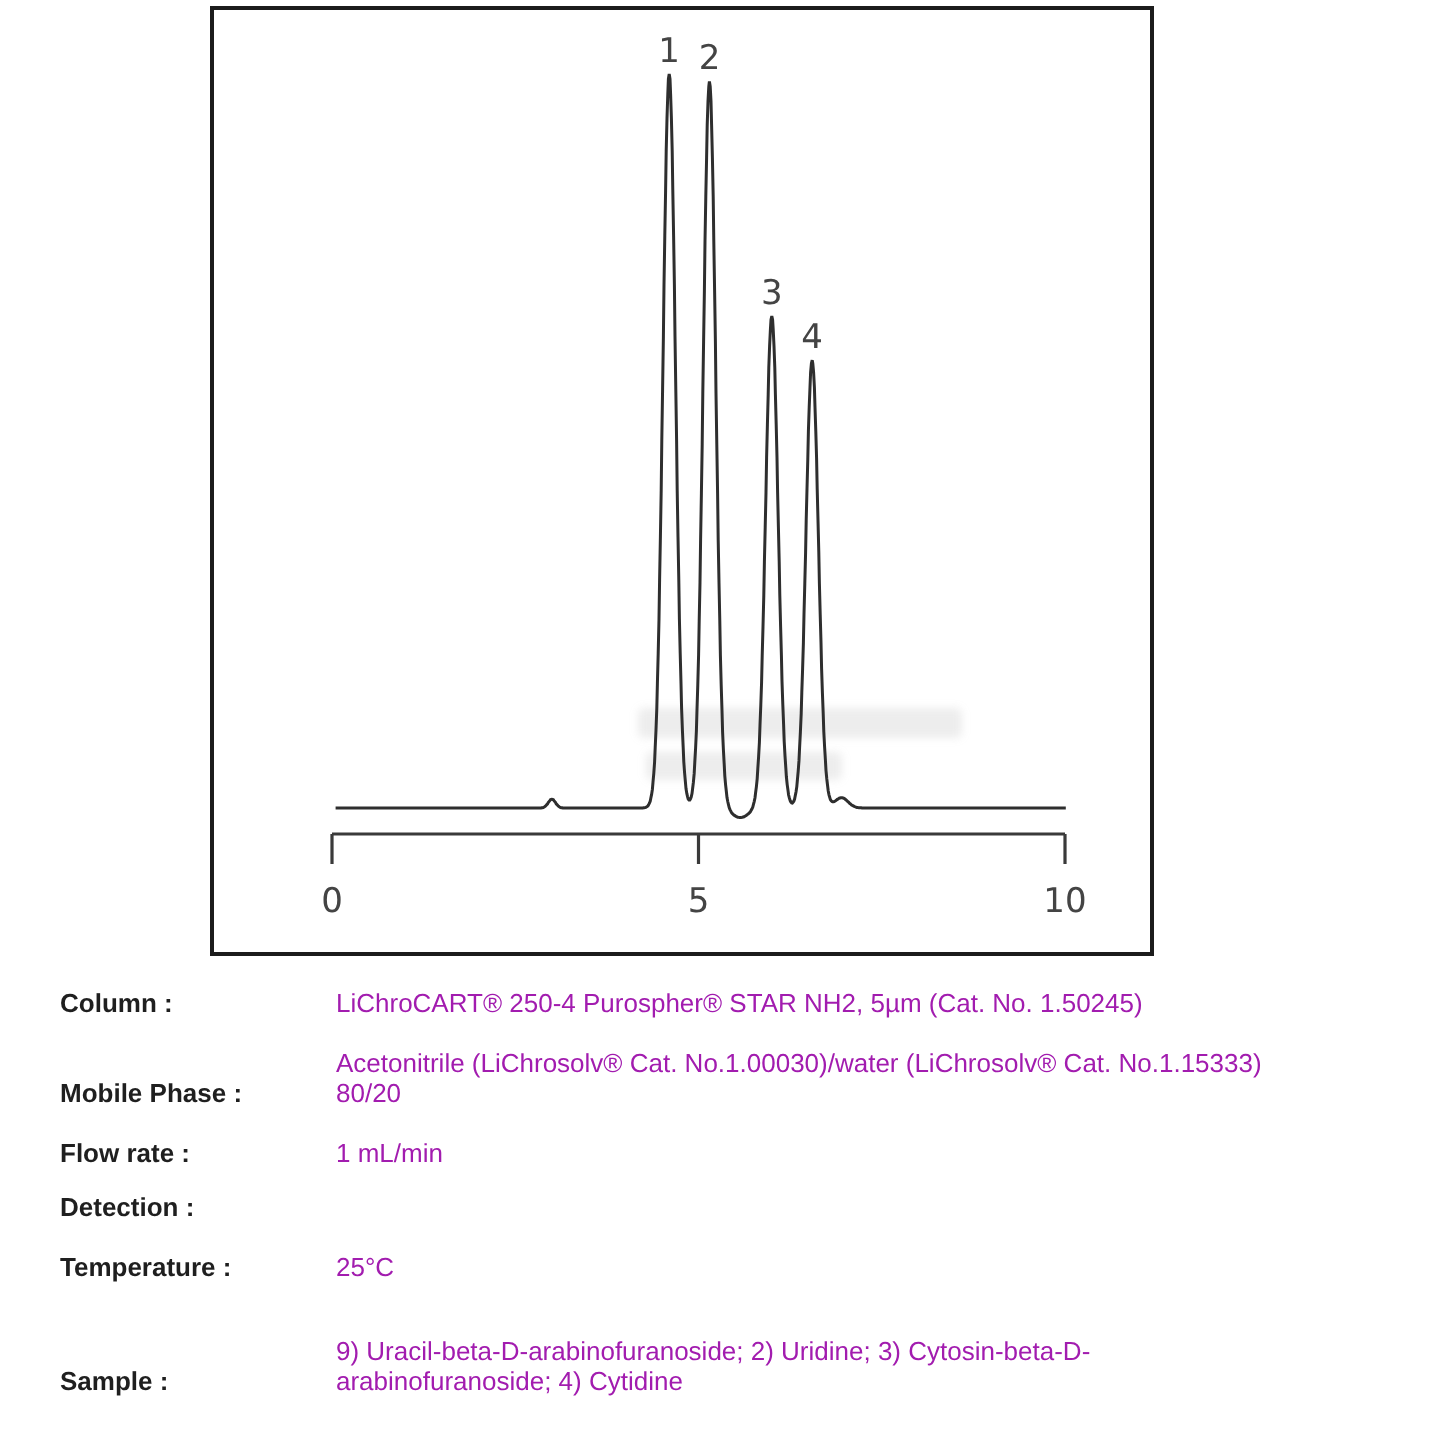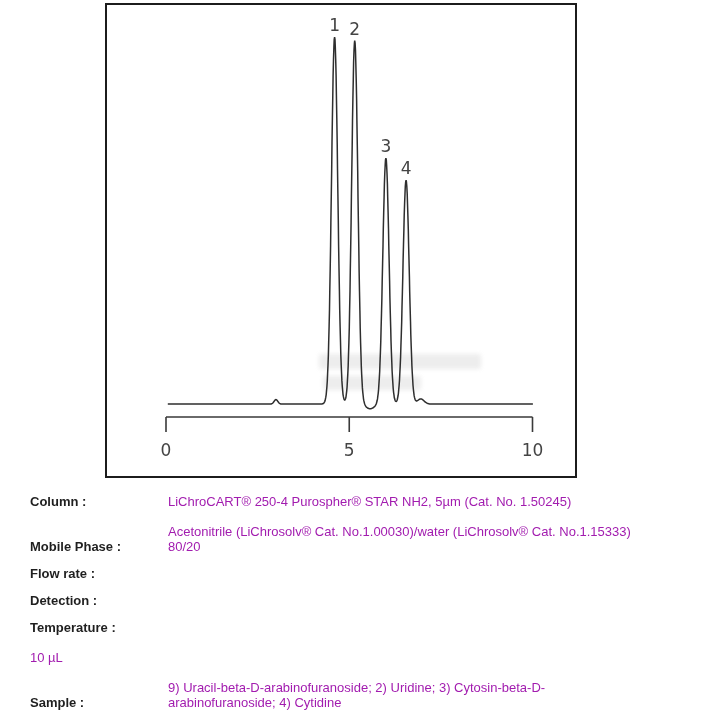--- a/index.html
+++ b/index.html
@@ -51,29 +51,30 @@
       <div class="lbl">Column :</div>
       <div class="val">LiChroCART® 250-4 Purospher® STAR NH2, 5µm (Cat. No. 1.50245)</div>
     </div>
     <div class="row">
       <div class="lbl">Mobile Phase :</div>
       <div class="val">Acetonitrile (LiChrosolv® Cat. No.1.00030)/water (LiChrosolv® Cat. No.1.15333)
 80/20</div>
     </div>
     <div class="row">
       <div class="lbl">Flow rate :</div>
+      <div class="val">1 mL/min</div>
     </div>
     <div class="row">
       <div class="lbl">Detection :</div>
     </div>
     <div class="row">
       <div class="lbl">Temperature :</div>
+      <div class="val">25°C</div>
     </div>
     <div class="row">
-      <div class="val">10 µL</div>
     </div>
     <div class="row">
       <div class="lbl">Sample :</div>
       <div class="val">9) Uracil-beta-D-arabinofuranoside; 2) Uridine; 3) Cytosin-beta-D-
 arabinofuranoside; 4) Cytidine</div>
     </div>
   </div>
 
 </div>
 

